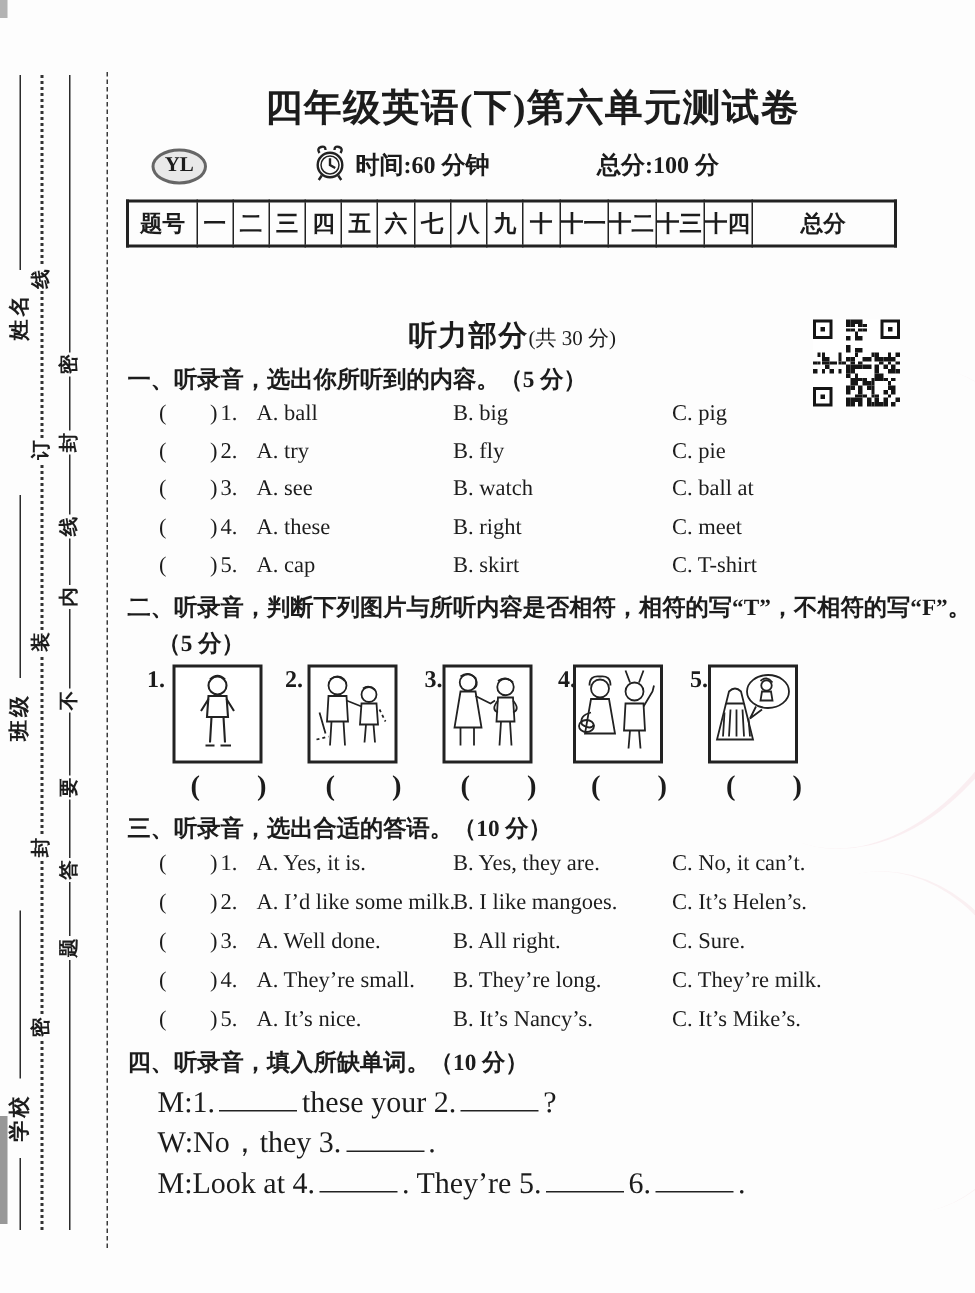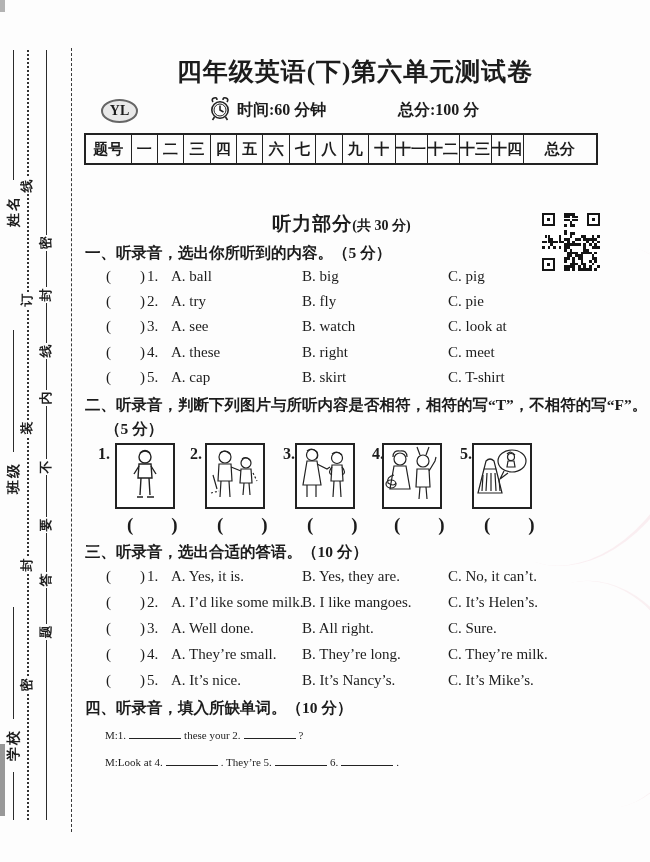--- a/index.html
+++ b/index.html
@@ -31,32 +31,32 @@
   .clock { position:absolute; left:208px; top:95px; }
   
   table.score { position:absolute; left:84px; top:133px; width:514px;
                 border-collapse:collapse; table-layout:fixed;
                 font-size:15px; font-weight:700; text-align:center;
                 border:2px solid #222; }
   table.score td { border:1px solid #222; height:30px; padding:0; }
   
   .lp-head { position:absolute; left:85px; top:211px; width:513px; text-align:center; }
   .lp-head .t { font-size:19px; font-weight:700; letter-spacing:1px; }
-  .lp-head .s { font-size:14px; font-weight:700; }
+  .lp-head .s { font-size:14px; font-weight:400; }
   .sec-head { position:absolute; font-size:15.5px; font-weight:700; white-space:nowrap; }
   .opt-row { position:absolute; left:85px; height:22px; font-size:15px; white-space:nowrap; }
   .opt-row span { position:absolute; top:0; }
   .po { left:21px; } .pc { left:55px; } .num { left:62px; }
   .oa { left:86px; } .ob { left:217px; } .oc { left:363px; }
   
   .pic-num { position:absolute; top:445px; font-size:16px; font-weight:700; }
   .pic-box { position:absolute; top:443px; width:60px; height:66px; border:2px solid #222; background:#fff; }
   .pic-paren { position:absolute; top:514px; font-size:19px; font-weight:700; }
   
-  .dlg { position:absolute; left:105px; top:722px; font-size:11px; line-height:27px; white-space:nowrap; }
+  .dlg { position:absolute; left:105px; top:722px; font-size:20px; line-height:27px; white-space:nowrap; }
   .blank { display:inline-block; width:52px; height:13px;
            border-bottom:1.5px solid #222; margin:0 3px; }
   
   #qr { position:absolute; left:542px; top:213px; width:58px; height:58px; background:#fff; }
   #qr i { position:absolute; width:2.7px; height:2.7px; background:#151515; }
   .qf { position:absolute; width:13px; height:13px; border:2.2px solid #151515; }
   .qf::after { content:""; position:absolute; left:2.6px; top:2.6px; width:3.8px; height:3.8px; background:#151515; }
   
   .pink1 { position:absolute; left:470px; top:240px; width:230px; height:330px;
            border-radius:50%; border-right:4px solid rgba(225,110,135,.10);
@@ -131,21 +131,21 @@
     <td>五</td>
     <td>六</td>
     <td>七</td>
     <td>八</td>
     <td>九</td>
     <td>十</td>
     <td style="width:32px">十一</td>
     <td style="width:32px">十二</td>
     <td style="width:32px">十三</td>
     <td style="width:32px">十四</td>
-    <td style="width:74px">总分</td>
+    <td style="width:96px">总分</td>
   </tr>
 </tbody>
   </table>
 
 <div id="qr">
   <div class="qf" style="left:0;top:0"></div>
   <div class="qf" style="right:0;top:0"></div>
   <div class="qf" style="left:0;bottom:0"></div>
 <i style="left: 22.08px; top: 0px;"></i>
     <i style="left: 24.84px; top: 0px;"></i>
@@ -297,21 +297,21 @@
   <span class="oa">A. try</span>
   <span class="ob">B. fly</span>
   <span class="oc">C. pie</span>
 </div>
 <div class="opt-row" style="top:318px">
   <span class="po">(</span>
   <span class="pc">)</span>
   <span class="num">3.</span>
   <span class="oa">A. see</span>
   <span class="ob">B. watch</span>
-  <span class="oc">C. look at</span>
+  <span class="oc">C. ball at</span>
 </div>
 <div class="opt-row" style="top:344px">
   <span class="po">(</span>
   <span class="pc">)</span>
   <span class="num">4.</span>
   <span class="oa">A. these</span>
   <span class="ob">B. right</span>
   <span class="oc">C. meet</span>
 </div>
 <div class="opt-row" style="top:369px">
@@ -441,14 +441,15 @@
   <span class="num">5.</span>
   <span class="oa">A. It’s nice.</span>
   <span class="ob">B. It’s Nancy’s.</span>
   <span class="oc">C. It’s Mike’s.</span>
 </div>
 
 <div class="sec-head" style="left:85px;top:698px">四、听录音，填入所缺单词。（10 分）</div>
 
 <div class="dlg">
   <div><span>M:1.</span><span class="blank"></span><span>these your 2.</span><span class="blank"></span><span>?</span></div>
+  <div><span>W:No，they 3.</span><span class="blank"></span><span>.</span></div>
   <div><span>M:Look at 4.</span><span class="blank"></span><span>. They’re 5.</span><span class="blank"></span><span>6.</span><span class="blank"></span><span>.</span></div>
 </div>
 
 </body></html>

